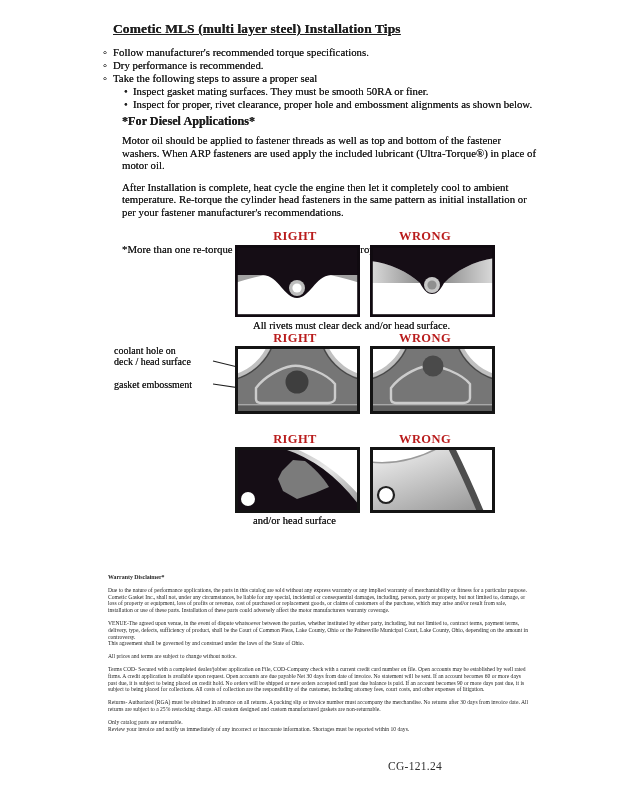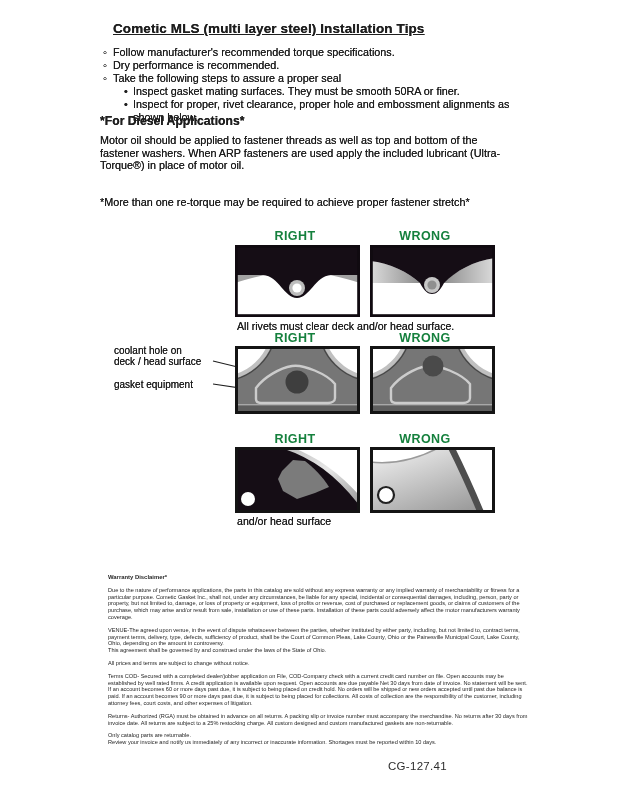--- a/index.html
+++ b/index.html
@@ -1,44 +1,44 @@
 <!DOCTYPE html>
 <html><head>
 <meta charset="utf-8">
 <style>
   html,body { margin:0; padding:0; background:#e8e8e8; }
   .page {
     position:relative; width:618px; height:800px; margin:0 auto;
     background:#ffffff; overflow:hidden;
-    font-family:Liberation Sans, sans-serif; color:#1e1e1e;
+    font-family:Liberation Serif, serif; color:#1e1e1e;
   }
   .doc-title {
     position:absolute; left:113px; top:21px;
     font-size:13.5px; font-weight:bold; text-decoration:underline;
     letter-spacing:0.1px; text-shadow:0 0 0.4px currentColor;
   }
   .tips { position:absolute; left:103px; top:46px; width:436px;
     font-size:10.8px; line-height:13px; text-shadow:0 0 0.3px currentColor; }
   .tip-row { display:flex; }
   .tip-row .marker { width:10px; flex:0 0 10px; }
   .tip-row.sub { padding-left:21px; }
   .tip-row.sub .marker { width:9px; flex:0 0 9px; }
-  .diesel { position:absolute; left:100px; top:115px; width:414px;
+  .diesel { position:absolute; left:122px; top:115px; width:414px;
     font-size:10.8px; line-height:12.3px; text-shadow:0 0 0.3px currentColor; }
   .diesel-heading { font-size:12.2px; font-weight:bold; margin:0 0 7px 0; }
   .diesel p { margin:0 0 10px 0; }
   .diesel .note { margin-top:25px; }
 
   .fig-labels { position:absolute; left:235px; width:260px; display:flex; }
   .fig-labels span { width:125px; margin-right:10px; text-align:center;
-    font-size:12.5px; font-weight:bold; letter-spacing:0.4px; color:#15803d; }
+    font-size:12.5px; font-weight:bold; letter-spacing:0.4px; color:#b91c1c; }
   .fig-panels { position:absolute; left:235px; display:flex; }
   .fig-panels svg { display:block; margin-right:10px; }
   .caption { position:absolute; font-size:10.6px; line-height:12px;
-    text-shadow:0 0 0.3px currentColor; }
+    text-shadow:0 0 0.3px currentColor;margin-left:16px; }
 
   .fig2-side { position:absolute; left:114px; top:345px; width:96px;
     font-size:10px; line-height:11px;
     text-shadow:0 0 0.3px currentColor; }
   .fig2-side .lbl2 { margin-top:12px; }
   .leader-svg { position:absolute; left:210px; top:355px; }
 
   .fineprint { position:absolute; left:108px; top:574px; width:422px;
     font-size:5.6px; line-height:6.8px; color:#262626; }
   .fineprint h4 { font-size:5.9px; font-weight:bold; margin:0 0 6px 0; }
@@ -72,20 +72,21 @@
     </div>
     <div class="tip-row sub">
       <span class="marker">•</span>
       <span>Inspect for proper, rivet clearance, proper hole and embossment alignments as shown below.</span>
     </div>
   </div>
 
   <div class="diesel">
     <div class="diesel-heading">*For Diesel Applications*</div>
     <p>Motor oil should be applied to fastener threads as well as top and bottom of the fastener washers. When ARP fasteners are used apply the included lubricant (Ultra-Torque®) in place of motor oil.</p>
+    <p>After Installation is complete, heat cycle the engine then let it completely cool to ambient temperature. Re-torque the cylinder head fasteners in the same pattern as initial installation or per your fastener manufacturer's recommendations.</p>
     <p class="note">*More than one re-torque may be required to achieve proper fastener stretch*</p>
   </div>
 
   <div class="fig-labels" style="top:229px;">
     <span>RIGHT</span>
     <span>WRONG</span>
   </div>
   <div class="fig-panels" style="top:245px;">
     <svg width="125" height="72" viewBox="0 0 125 72">
       <rect width="125" height="72" fill="#ffffff"></rect>
@@ -120,21 +121,21 @@
 
   <div class="fig-labels" style="top:331px;">
     <span>RIGHT</span>
     <span>WRONG</span>
   </div>
   <div class="fig2-side">
     <div>
       <div>coolant hole on</div>
       <div>deck / head surface</div>
     </div>
-    <div class="lbl2">gasket equipment</div>
+    <div class="lbl2">gasket embossment</div>
   </div>
   <svg class="leader-svg" width="92" height="42" viewBox="0 0 92 42">
     <line x1="3" y1="6" x2="85" y2="26" stroke="#1e1e1e" stroke-width="1.1"></line>
     <line x1="3" y1="29" x2="50" y2="36" stroke="#1e1e1e" stroke-width="1.1"></line>
   </svg>
   <div class="fig-panels" style="top:346px;">
     <svg width="125" height="68" viewBox="0 0 125 68">
       <rect width="125" height="68" fill="#767676"></rect>
       <rect y="59" width="125" height="9" fill="#5e5e5e"></rect>
       <rect y="58" width="125" height="1.4" fill="#a8a8a8"></rect>
@@ -205,15 +206,15 @@
     <p>Due to the nature of performance applications, the parts in this catalog are sold without any express warranty or any implied warranty of merchantability or fitness for a particular purpose.  Cometic Gasket Inc., shall not, under any circumstances, be liable for any special, incidental or consequential damages, including, person, party or property, but not limited to, damage, or loss of property or equipment, loss of profits or revenue, cost of purchased or replacement goods, or claims of customers of the purchase, which may arise and/or result from sale, installation or use of these parts.  Installation of these parts could adversely affect the motor manufacturers warranty coverage.</p>
     <p>VENUE-The agreed upon venue, in the event of dispute whatsoever between the parties, whether instituted by either party, including, but not limited to, contract terms, payment terms, delivery, type, defects, sufficiency of product, shall be the Court of Common Pleas, Lake County, Ohio or the Painesville Municipal Court, Lake County, Ohio, depending on the amount in controversy.
 This agreement shall be governed by and construed under the laws of the State of Ohio.</p>
     <p>All prices and terms are subject to change without notice.</p>
     <p>Terms COD- Secured with a completed dealer/jobber application on File, COD-Company check with a current credit card number on file.  Open accounts may be established by well rated firms.  A credit application is available upon request.  Open accounts are due payable Net 30 days from date of invoice.  No statement will be sent.  If an account becomes 60 or more days past due, it is subject to being placed on credit hold.  No orders will be shipped or new orders accepted until past due balance is paid.  If an account becomes 90 or more days past due, it is subject to being placed for collections.  All costs of collection are the responsibility of the customer, including attorney fees, court costs, and other expenses of litigation.</p>
     <p>Returns- Authorized (RGA) must be obtained in advance on all returns.  A packing slip or invoice number must accompany the merchandise.  No returns after 30 days from invoice date.  All returns are subject to a 25% restocking charge.  All custom designed and custom manufactured gaskets are non-returnable.</p>
     <p>Only catalog parts are returnable.
 Review your invoice and notify us immediately of any incorrect or inaccurate information.  Shortages must be reported within 10 days.</p>
   </div>
 
-  <div class="page-code">CG-127.41</div>
+  <div class="page-code">CG-121.24</div>
 
 </div>
 
 </body></html>

